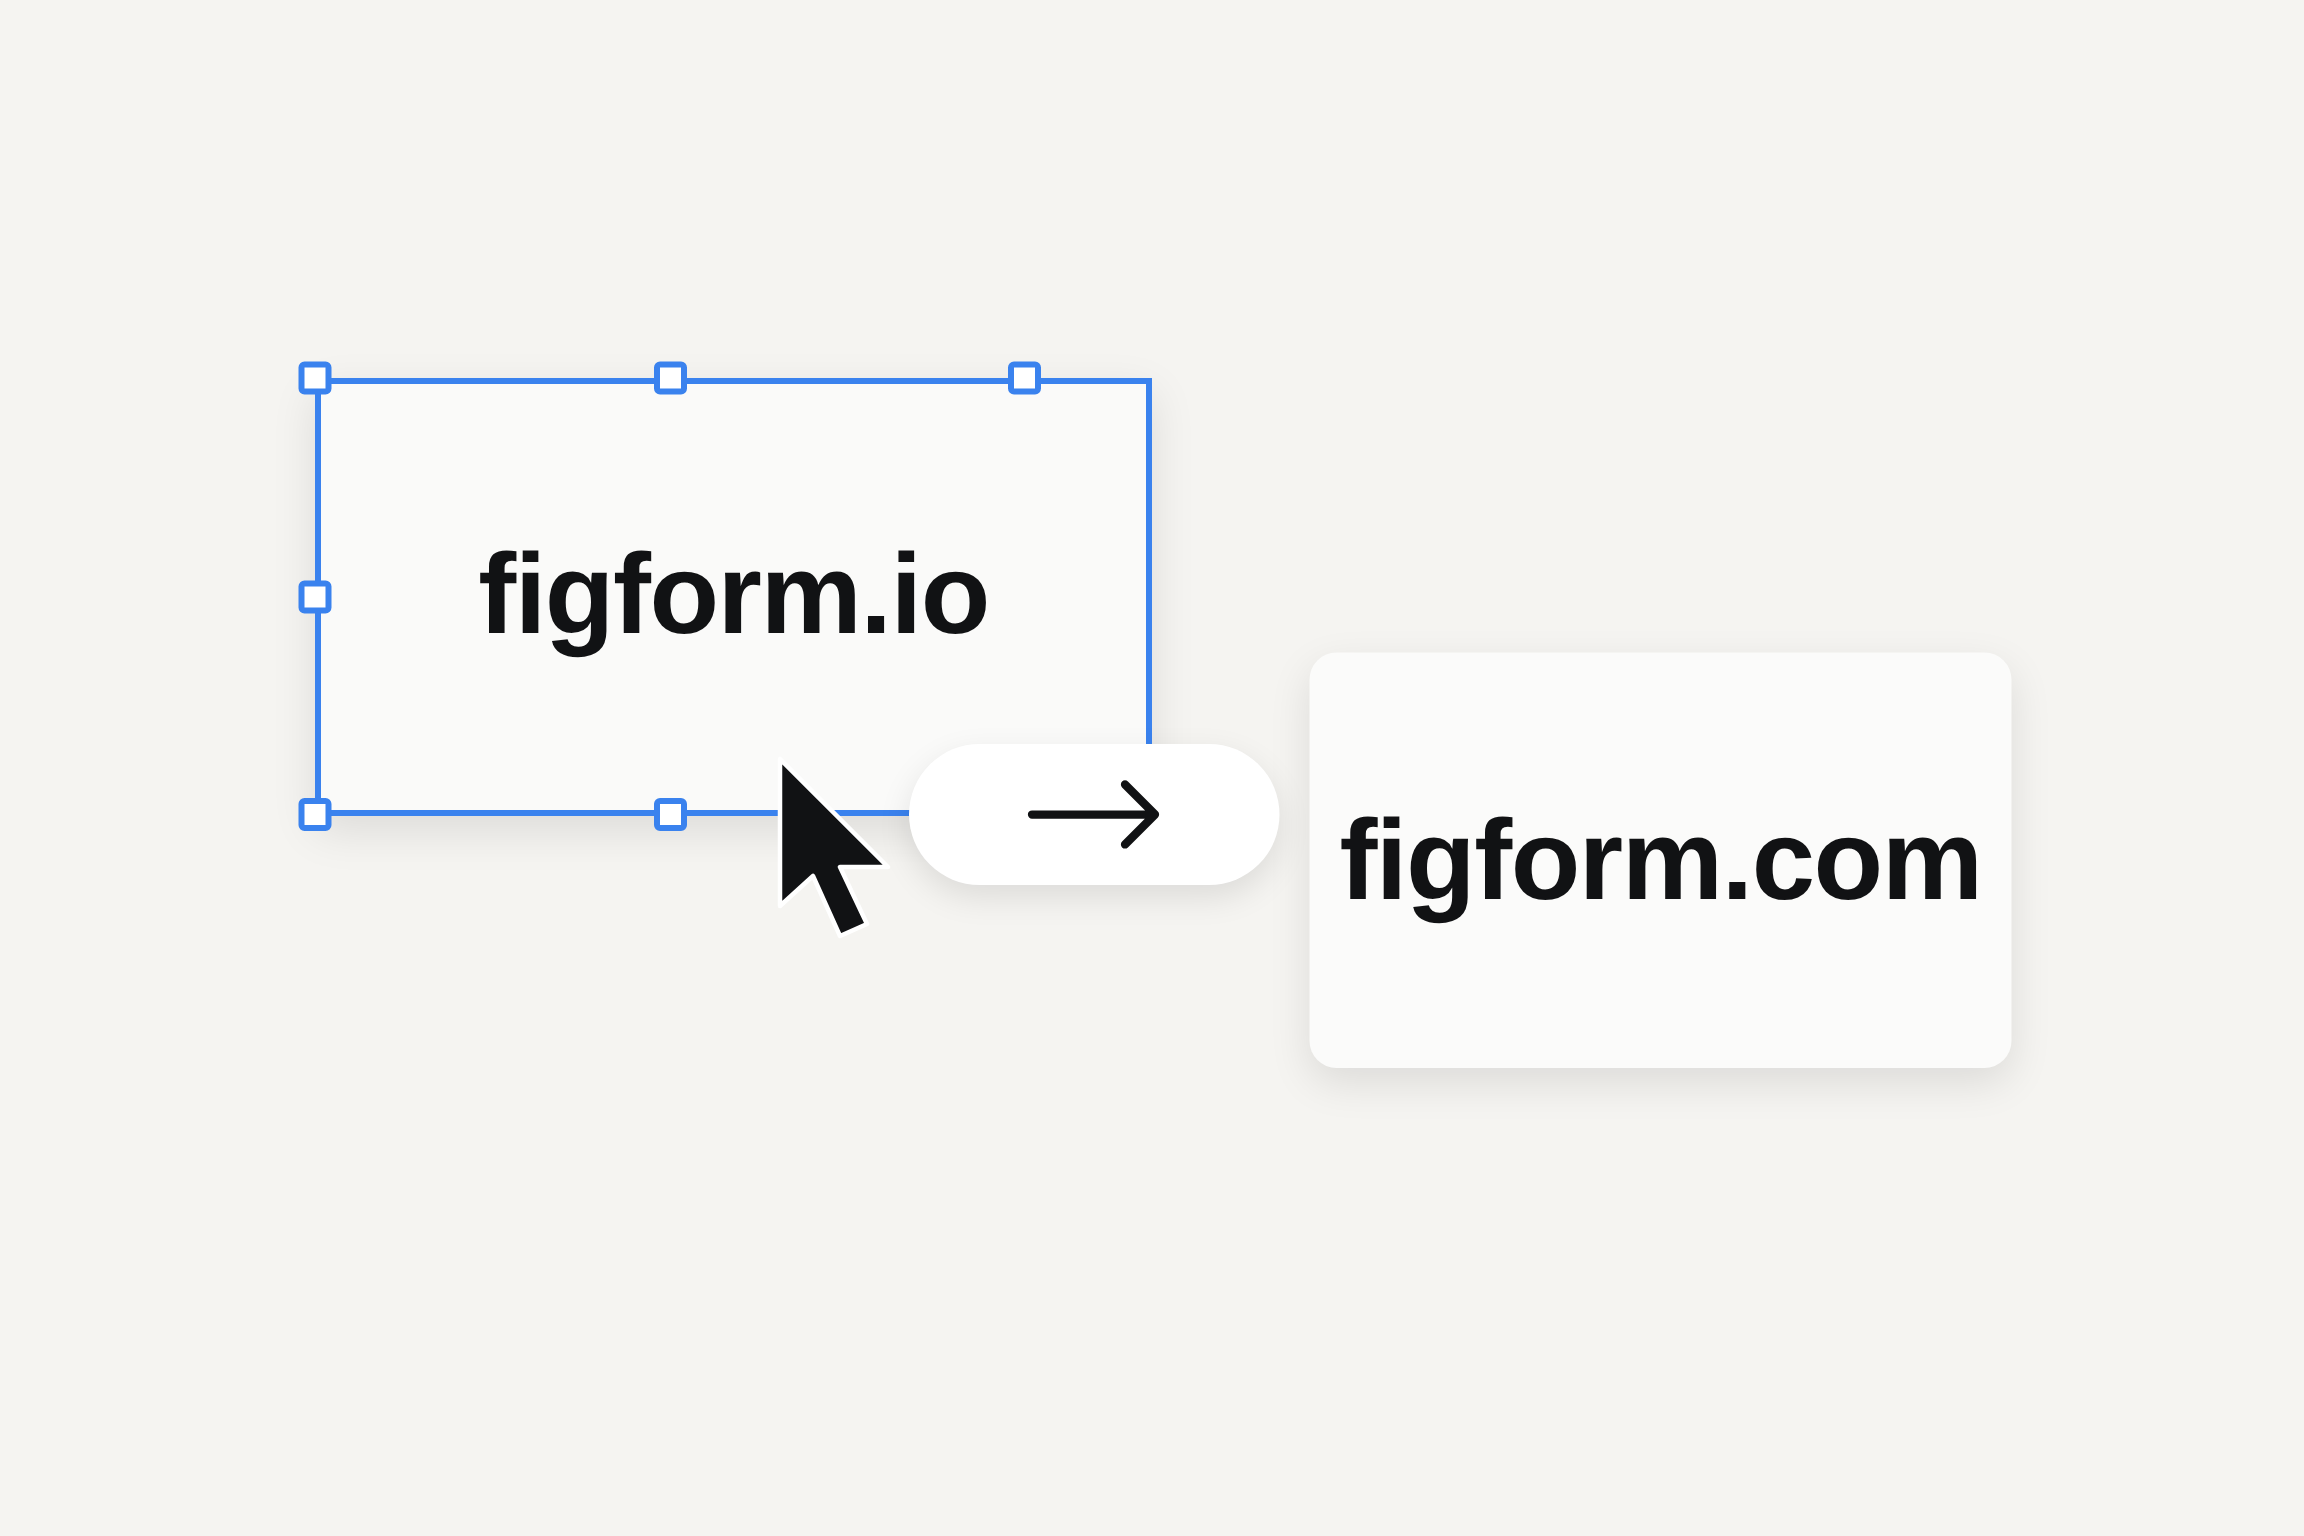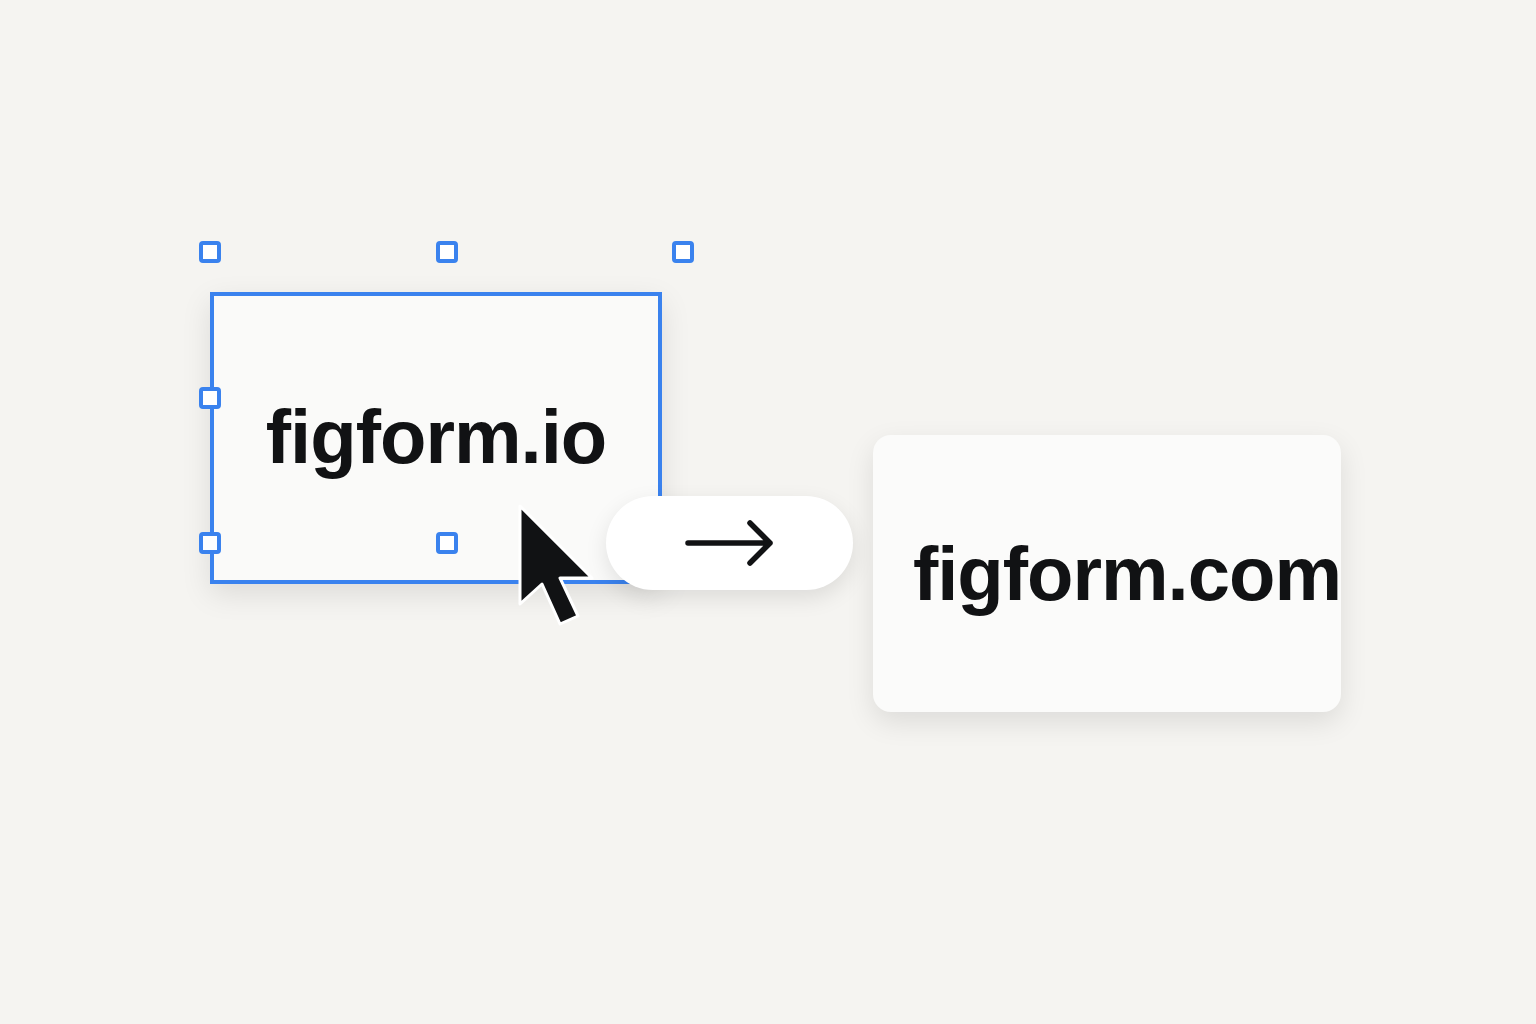--- a/index.html
+++ b/index.html
@@ -2,40 +2,40 @@
 <html><head>
 <meta charset="utf-8">
 <style>
   html, body { margin:0; padding:0; }
   body {
     width:1536px; height:1024px; overflow:hidden; position:relative;
     background:#f5f4f1;
     font-family:"Liberation Sans", sans-serif;
   }
   .frame {
-    position:absolute; left:210px; top:252px; width:452px; height:292px;
+    position:absolute; left:210px; top:252px; width:558px; height:292px;
     background:#fafaf9;
     box-shadow: 0 10px 28px rgba(0,0,0,0.10);
-    border:4px solid #3a82ee; box-sizing:border-box;margin-top:40px;
+    border:4px solid #3a82ee; box-sizing:border-box;
   }
   .frame-text {
     position:absolute; left:0; right:0; top:0; bottom:0;
     display:flex; align-items:center; justify-content:center;
     font-weight:700; font-size:76px; color:#111214; letter-spacing:-1px;
     padding-bottom:4px;
   }
   .handle {
     position:absolute; width:22px; height:22px; box-sizing:border-box;
     background:#ffffff; border:4px solid #3a82ee; border-radius:4px;
   }
   .card {
     position:absolute; left:873px; top:435px; width:468px; height:277px;
     background:#fbfbfa; border-radius:18px;
     box-shadow: 0 10px 28px rgba(0,0,0,0.10);
-    display:flex; align-items:center; justify-content:flex-end;
+    display:flex; align-items:center; justify-content:center;
   }
   .card-text {
     font-weight:700; font-size:76px; color:#111214; letter-spacing:-1px;
   }
   .pill {
     position:absolute; left:606px; top:496px; width:247px; height:94px;
     background:#ffffff; border-radius:47px;
     box-shadow: 0 8px 22px rgba(0,0,0,0.10);
     display:flex; align-items:center; justify-content:center;
   }

